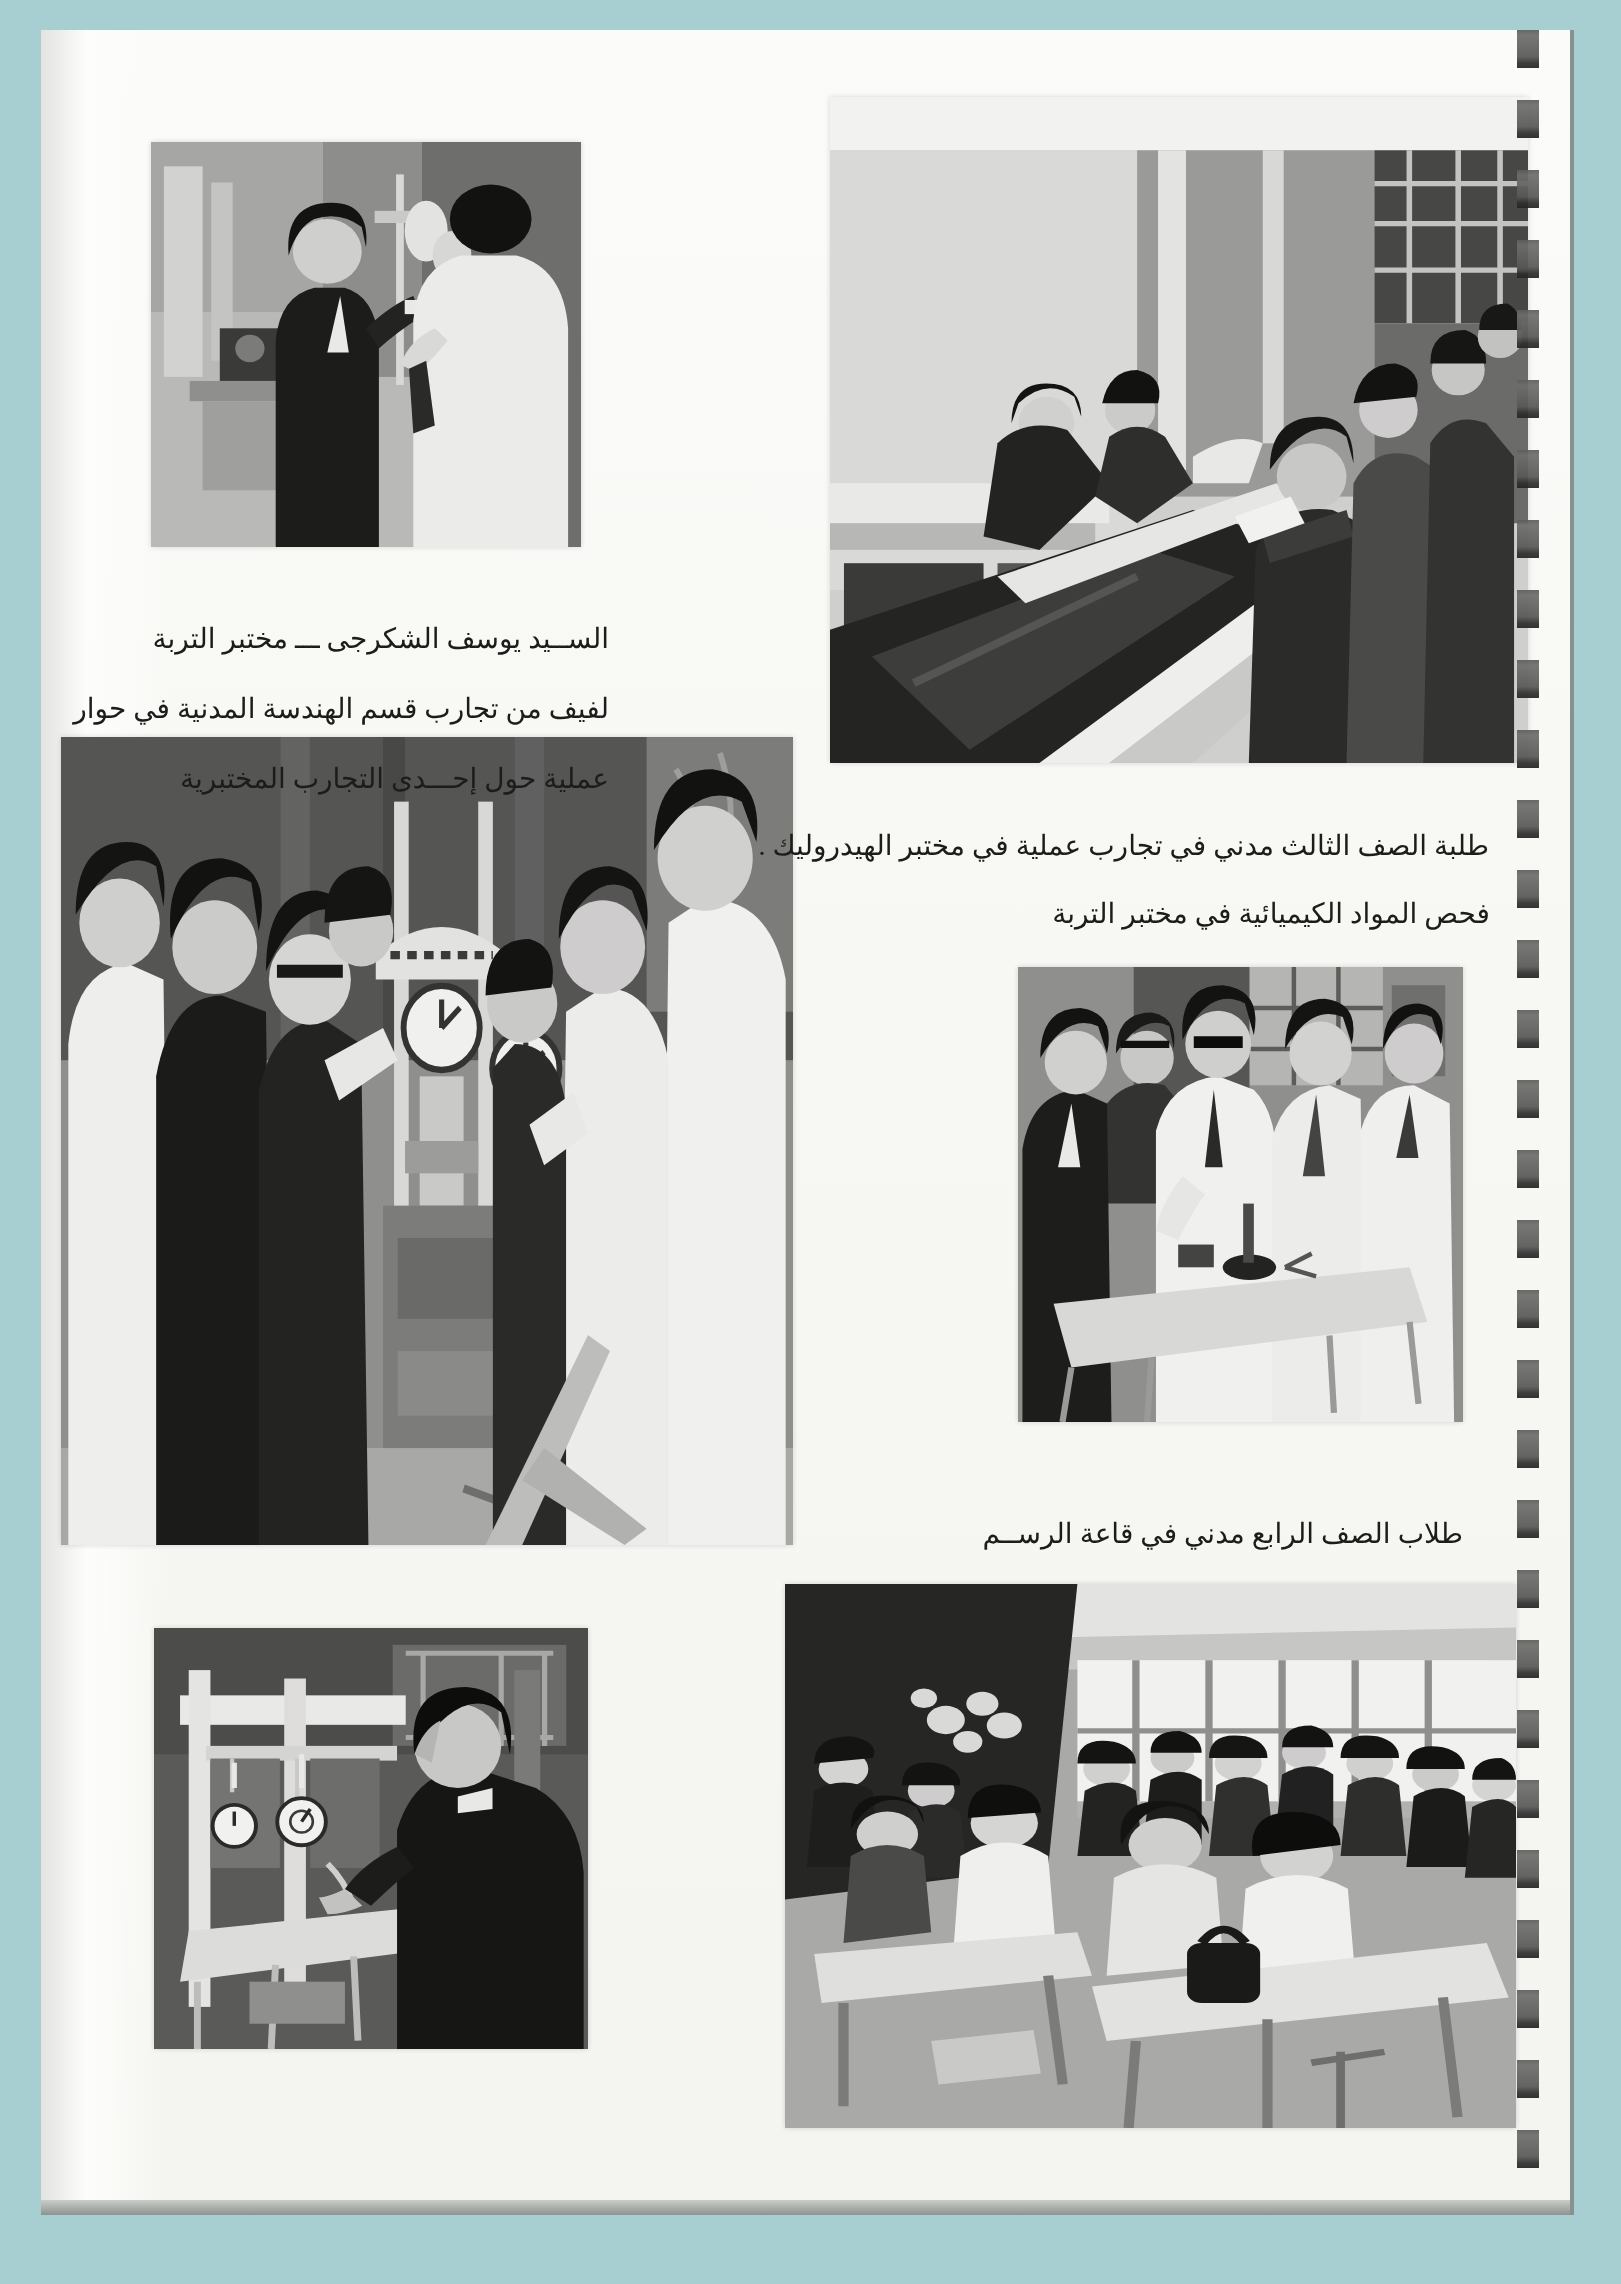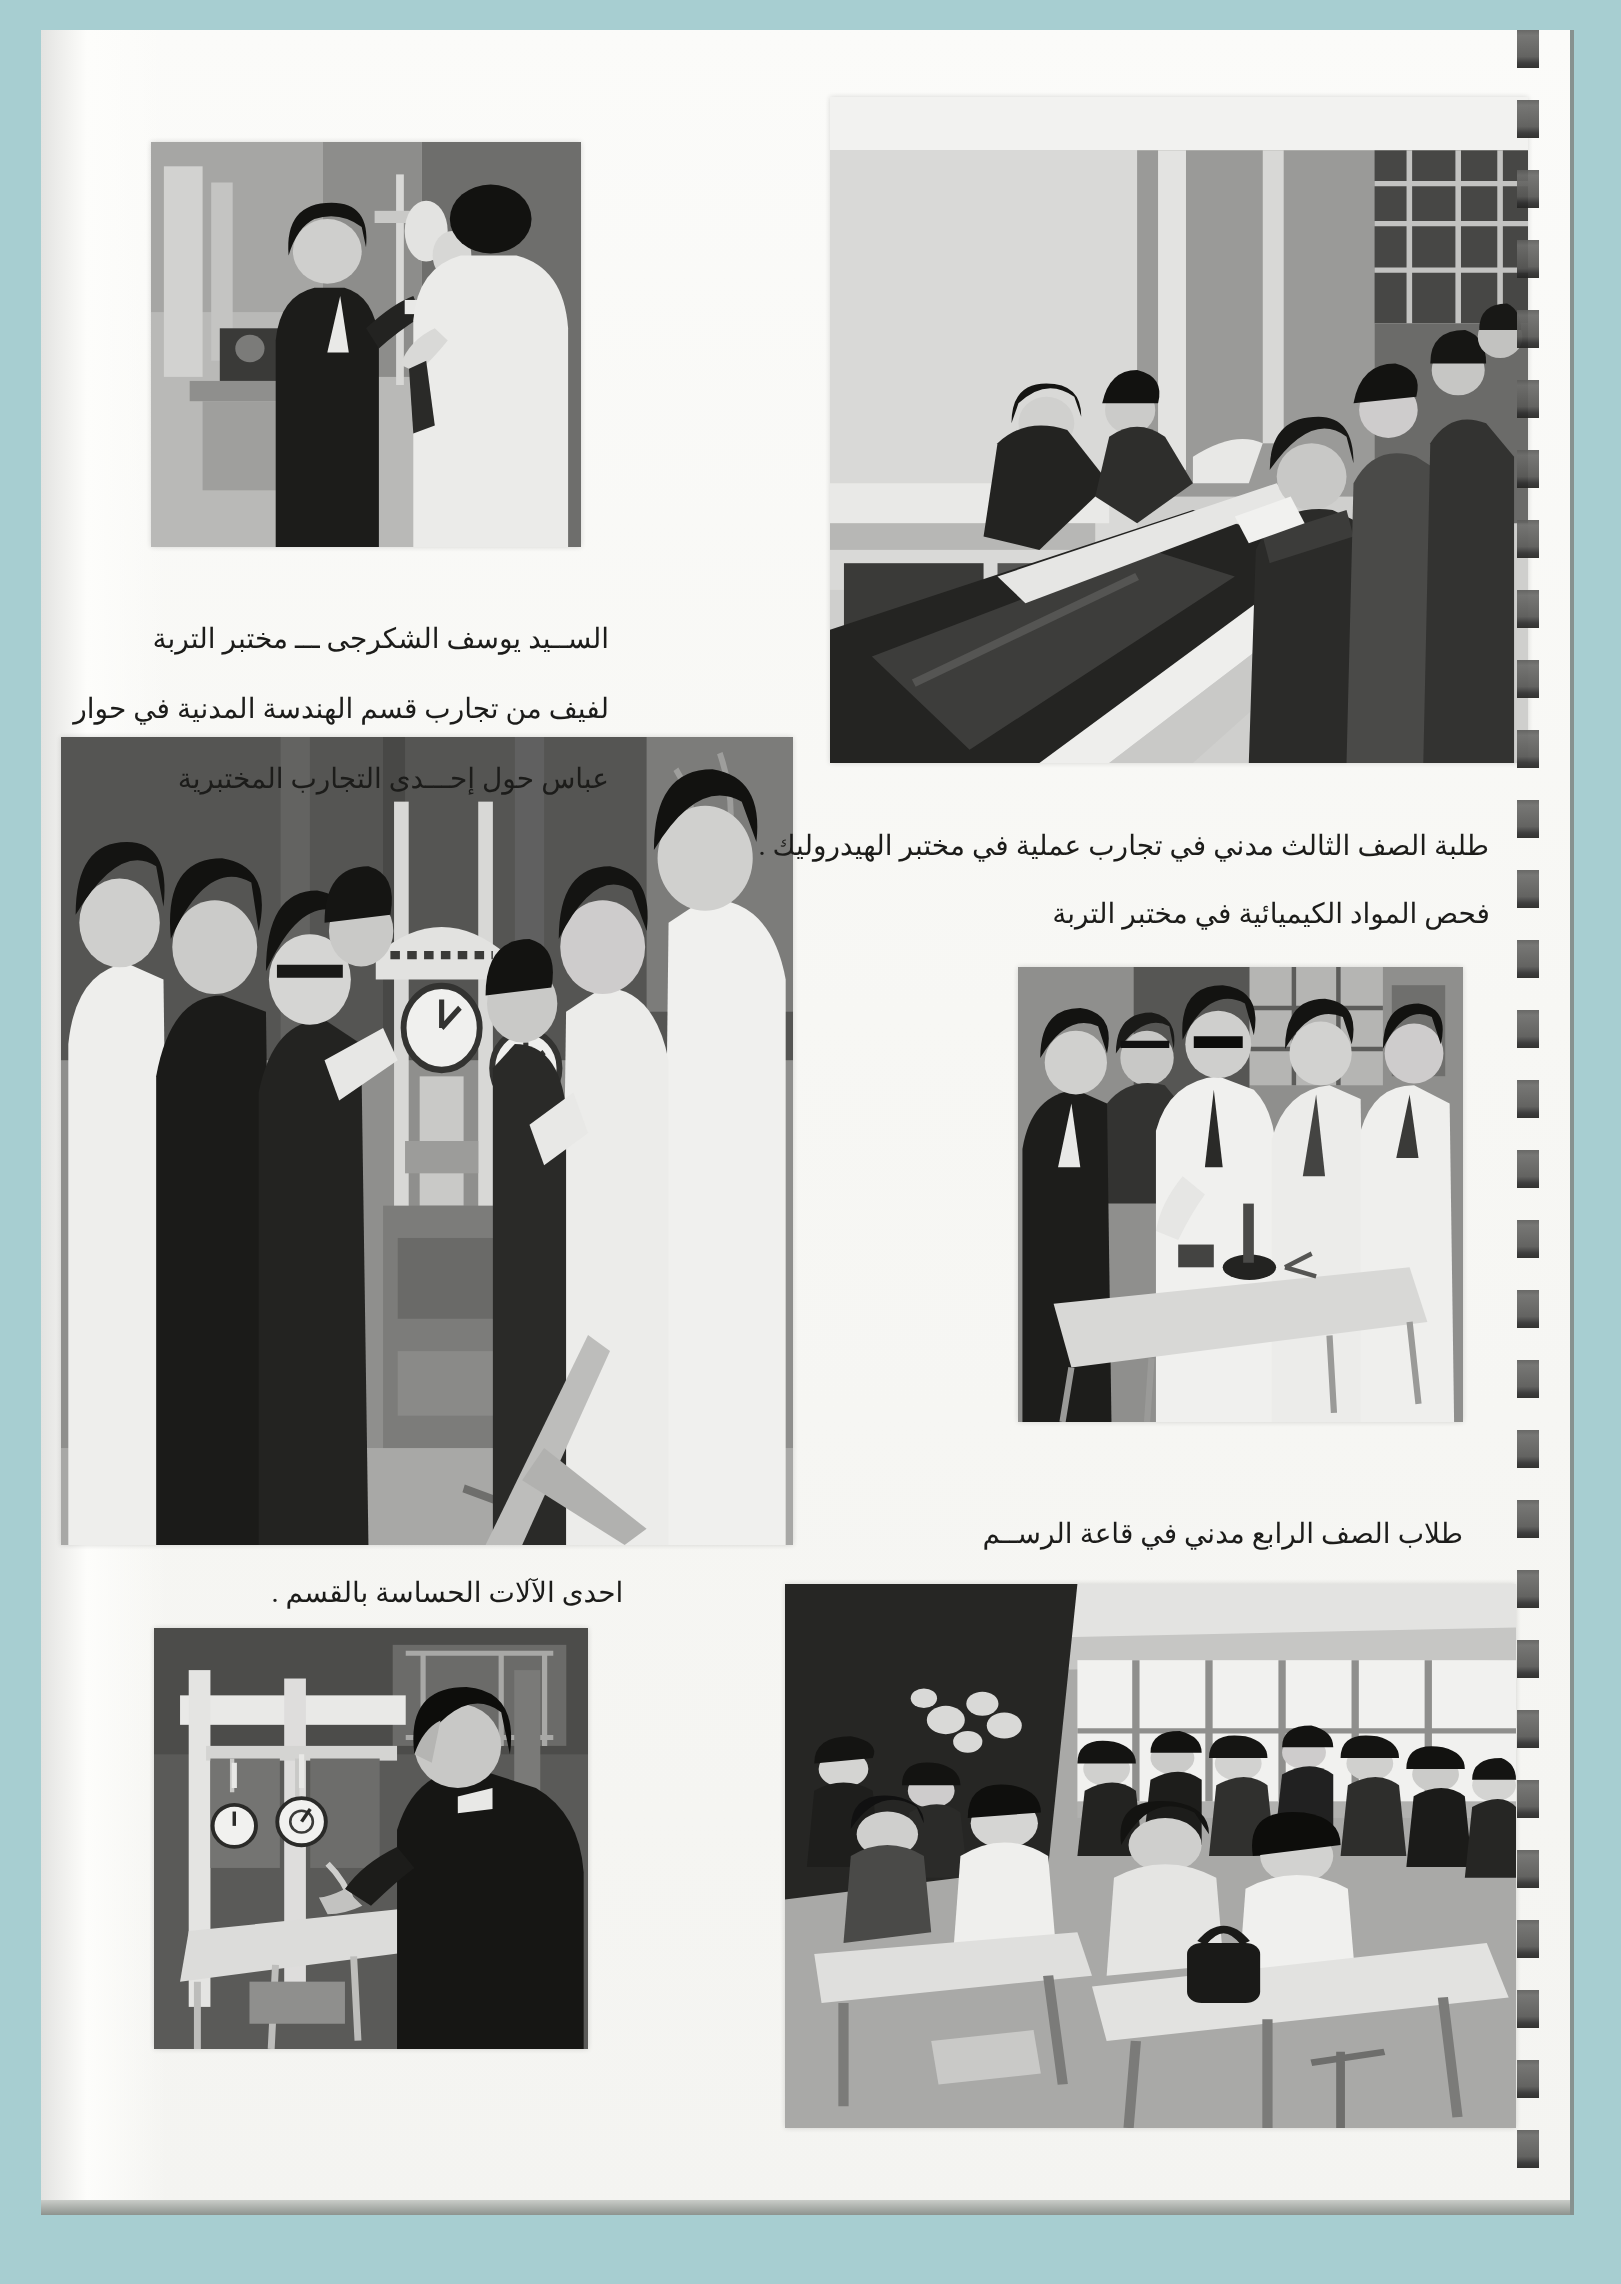--- a/index.html
+++ b/index.html
@@ -315,29 +315,28 @@
 
       <rect x="55" y="66" width="10" height="11" rx="2" fill="#1a1a18"></rect>
       <path d="M57,66 q3,-5 6,0" stroke="#1a1a18" stroke-width="1.4" fill="none"></path>
       <path d="M72,88 l10,-2 M76,86 l0,14" stroke="#6e6e6c" stroke-width="1.2"></path>
     </svg>
   </div>
 
   <div class="cap cap-center" style="left:185px;top:604px;width:424px;">
     <div class="ln">الســيد يوسف الشكرجى ـــ مختبر التربة</div>
     <div class="ln">لفيف من تجارب قسم الهندسة المدنية في حوار</div>
-    <div class="ln">عباس حول إحـــدى التجارب المختبرية</div>
+    <div class="ln">عملية حول إحـــدى التجارب المختبرية</div>
   </div>
 
   <div class="cap cap-right" style="left:953px;top:816px;width:536px;line-height:60px;">طلبة الصف الثالث مدني في تجارب عملية في مختبر الهيدروليك .</div>
 
   <div class="cap cap-right" style="left:1152px;top:884px;width:338px;line-height:60px;">فحص المواد الكيميائية في مختبر التربة</div>
 
   <div class="cap cap-center" style="left:262px;top:1561px;width:371px;line-height:63px;">
-    <div class="ln">احدى الآلات الحساسة بالقسم .</div>
   </div>
 
   <div class="cap cap-right" style="left:1102px;top:1504px;width:361px;line-height:60px;">طلاب الصف الرابع مدني في قاعة الرســم</div>
 
   <div class="sprockets"></div>
 
 </div>
 
 
 </body></html>

